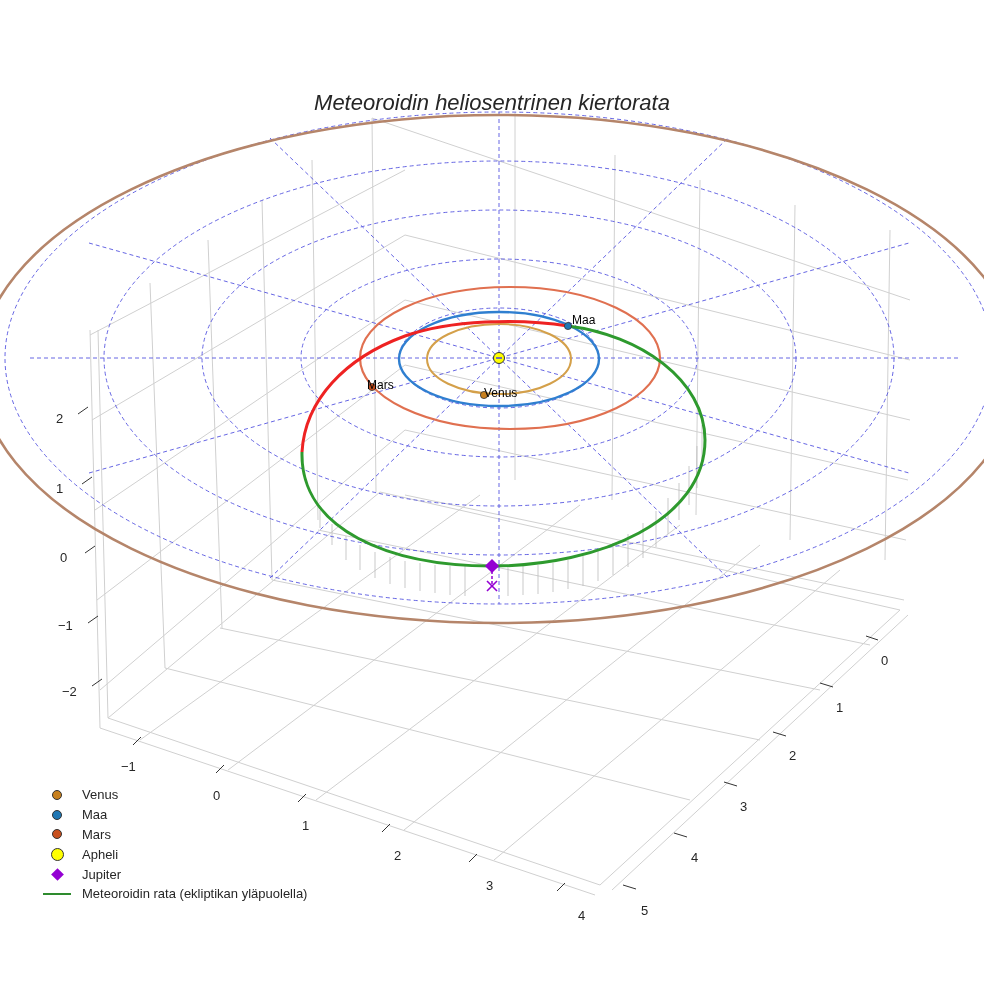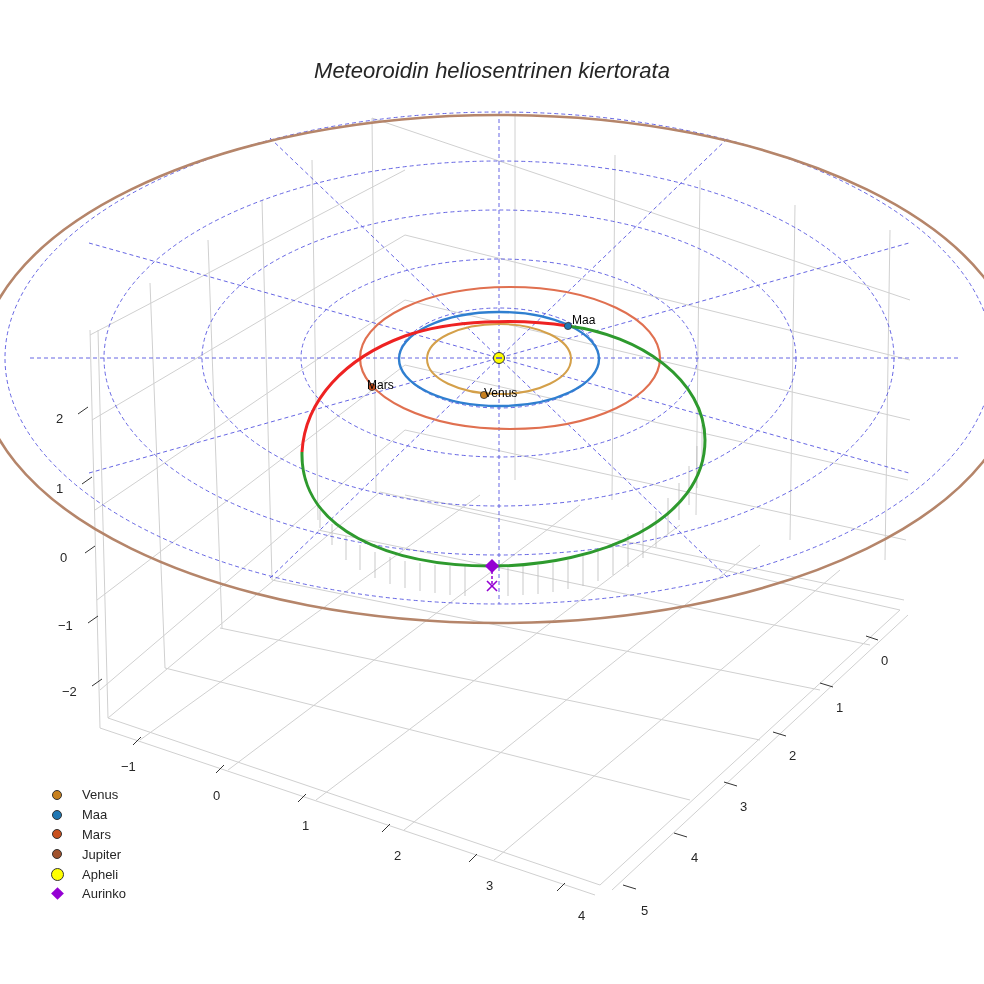--- a/index.html
+++ b/index.html
@@ -1,17 +1,17 @@
 <!DOCTYPE html>
 <html><head>
 <meta charset="utf-8">
 <style>
   html, body { margin: 0; padding: 0; background: #ffffff; }
   body { width: 984px; height: 984px; position: relative; overflow: hidden; font-family: "Liberation Sans", sans-serif; }
-  #chart-title { position: absolute; left: 0; width: 984px; top: 58px; text-align: center; font-size: 22px; font-style: italic; color: #262626; }
+  #chart-title { position: absolute; left: 0; width: 984px; top: 90px; text-align: center; font-size: 22px; font-style: italic; color: #262626; }
   svg#plot { position: absolute; left: 0; top: 0; }
   .tick { font-size: 13px; fill: #262626; font-family: "Liberation Sans", sans-serif; }
   .plabel { font-size: 12px; fill: #000; font-family: "Liberation Sans", sans-serif; }
   #legend { position: absolute; left: 36px; top: 785px; }
   .leg-row { display: flex; align-items: center; height: 19.8px; font-size: 13px; color: #262626; }
   .leg-sym { width: 42px; display: flex; justify-content: center; align-items: center; }
   .leg-label { margin-left: 4px; }
   .dot { width: 8px; height: 8px; border-radius: 50%; border: 1px solid #333; }
   .sun-dot { width: 11px; height: 11px; border-radius: 50%; border: 1px solid #333; }
   .diamond { width: 9px; height: 9px; transform: rotate(45deg); }
@@ -202,29 +202,29 @@
     <span class="leg-label">Maa</span>
   </div>
   <div class="leg-row">
     <div class="leg-sym">
         <div class="dot" style="background:#c8501e"></div>
       </div>
     <span class="leg-label">Mars</span>
   </div>
   <div class="leg-row">
     <div class="leg-sym">
-        <div class="dot" style="background:#a0522d"></div>
+        <div class="sun-dot" style="background:#ffff00"></div>
+      </div>
+    <span class="leg-label">Apheli</span>
+  </div>
+  <div class="leg-row">
+    <div class="leg-sym">
+        <div class="diamond" style="background:#9400d3"></div>
       </div>
     <span class="leg-label">Jupiter</span>
   </div>
   <div class="leg-row">
     <div class="leg-sym">
-        <div class="sun-dot" style="background:#ffff00"></div>
-      </div>
-    <span class="leg-label">Apheli</span>
-  </div>
-  <div class="leg-row">
-    <div class="leg-sym">
-        <div class="diamond" style="background:#9400d3"></div>
-      </div>
-    <span class="leg-label">Aurinko</span>
+        <div class="linesym" style="background:#2e8b2e"></div>
+      </div>
+    <span class="leg-label">Meteoroidin rata (ekliptikan yläpuolella)</span>
   </div>
 </div>
 
 </body></html>

